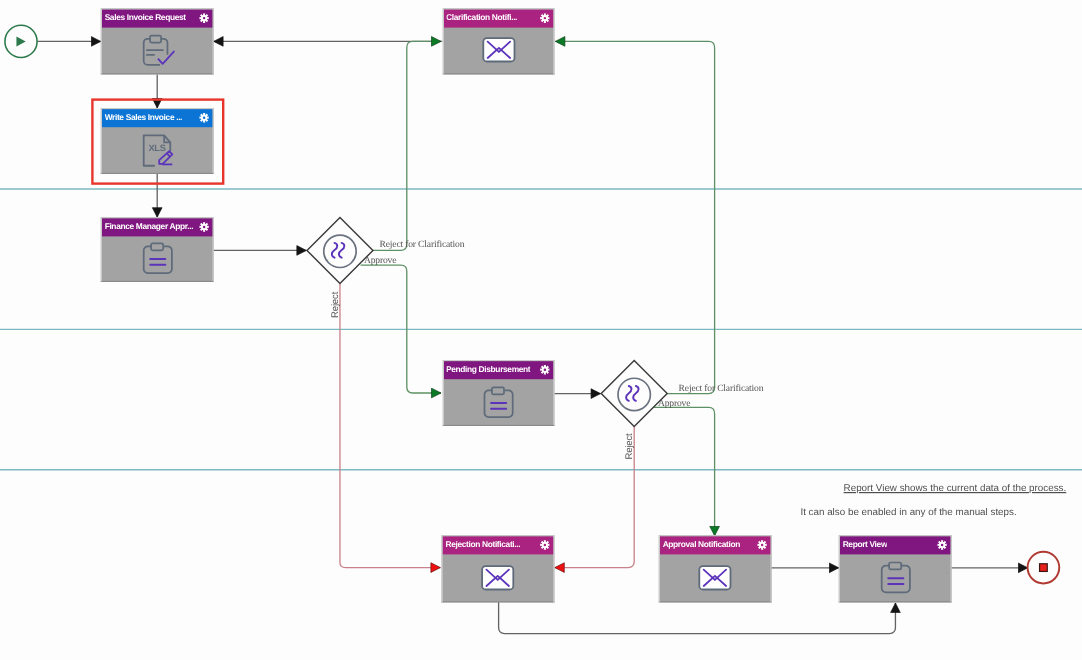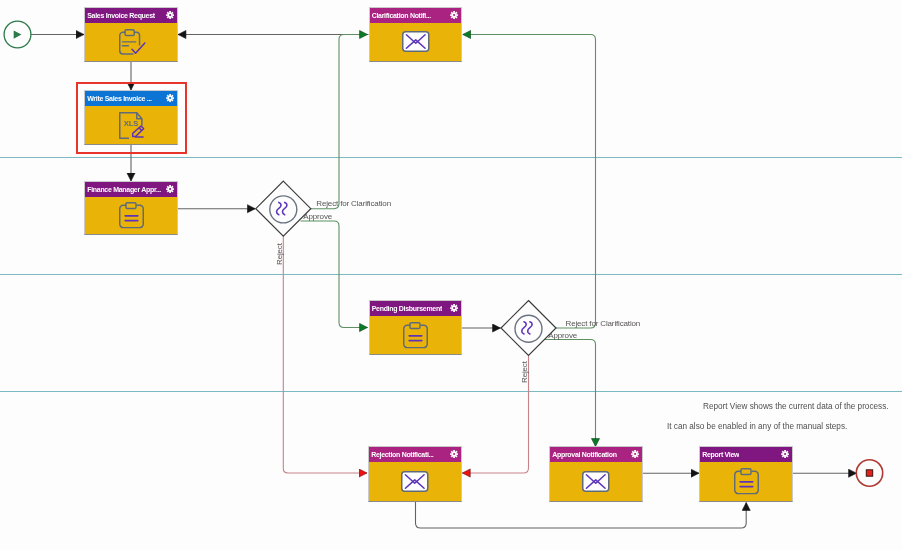--- a/index.html
+++ b/index.html
@@ -1,28 +1,28 @@
 <!DOCTYPE html>
 <html><head>
 <meta charset="utf-8">
 <style>
   html,body{margin:0;padding:0;background:#fff;}
   body{width:902px;height:550px;font-family:"Liberation Sans",sans-serif;overflow:hidden;}
   #canvas{position:relative;width:902px;height:550px;background:#fdfdfd;}
   svg.layer{position:absolute;left:0;top:0;width:902px;height:550px;overflow:visible;pointer-events:none;}
-  .node{position:absolute;box-sizing:border-box;background:#eab308;
+  .node{position:absolute;box-sizing:border-box;background:#a3a3a3;
          border:1px solid #c9c9c9;border-bottom-color:#8a8a8a;}
   .node .hdr{position:absolute;left:0;right:0;top:0;height:15px;display:flex;align-items:center;
              justify-content:space-between;padding:0 2.6px 0 2.2px;box-sizing:border-box;}
   .node .hdr .ttl{color:#ffffff;font-size:7px;font-weight:bold;white-space:nowrap;overflow:hidden;
              letter-spacing:-.3px;line-height:15px;}
   .node .body{position:absolute;left:0;right:0;top:15px;bottom:0;display:flex;align-items:center;justify-content:center;}
   .gear{width:8.2px;height:8.2px;flex:0 0 auto;}
   .seltag{position:absolute;box-sizing:border-box;border:2px solid #e8352c;}
-  .edgelabel{position:absolute;font-size:8px;letter-spacing:-.15px;color:#575554;white-space:nowrap;line-height:9px;}
+  .edgelabel{position:absolute;font-size:8px;letter-spacing:-.15px;color:#575554;white-space:nowrap;line-height:9px;font-family:Liberation Serif, serif;}
   .vlabel{position:absolute;font-size:8px;letter-spacing:-.15px;color:#575554;white-space:nowrap;line-height:9px;
           transform-origin:0 0;transform:rotate(-90deg);}
   .note{position:absolute;font-size:8.2px;color:#4f4f4f;white-space:nowrap;line-height:9px;}
 </style>
 </head>
 <body>
 
 <div id="canvas">
 
   <svg class="layer" id="edges">
@@ -234,17 +234,17 @@
       </div>
     </div>
 
   <div id="labels">
       <div class="edgelabel" style="left: 316.3px; top: 199px;">Reject for Clarification</div>
       <div class="edgelabel" style="left: 303.3px; top: 211.8px;">Approve</div>
       <div class="vlabel" style="left: 274.5px; top: 264.5px;">Reject</div>
       <div class="edgelabel" style="left: 565.5px; top: 318.5px;">Reject for Clarification</div>
       <div class="edgelabel" style="left: 548.3px; top: 330.5px;">Approve</div>
       <div class="vlabel" style="left: 519.5px; top: 383px;">Reject</div>
-      <div class="note" style="left: 703px; top: 402px;">Report View shows the current data of the process.</div>
+      <div class="note" style="left: 703px; top: 402px; text-decoration: underline;">Report View shows the current data of the process.</div>
       <div class="note" style="left: 667px; top: 422px;">It can also be enabled in any of the manual steps.</div>
     </div>
 
 </div>
 
 </body></html>

